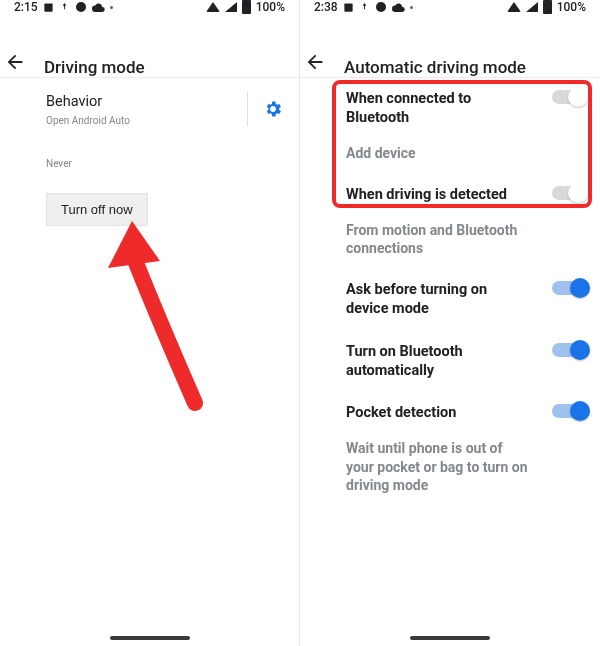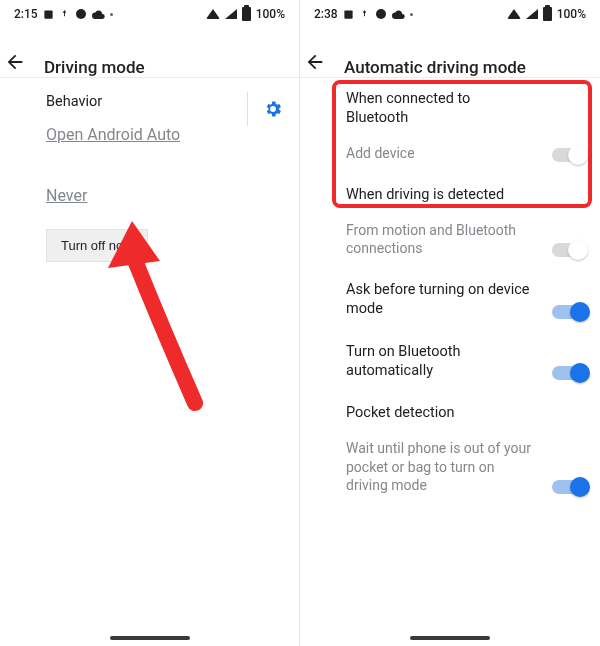--- a/index.html
+++ b/index.html
@@ -2,47 +2,47 @@
 <html><head>
 <meta charset="utf-8">
 <style>
   * { box-sizing: border-box; margin: 0; padding: 0; }
   html, body { width: 600px; height: 646px; font-family: Roboto, -apple-system, "Segoe UI", Arial, sans-serif; background:#fff; color:#202124; }
   .container { display:flex; width:600px; height:646px; }
   .phone { width:300px; height:646px; position:relative; background:#fff; border-right:1px solid #e8e8e8; display:flex; flex-direction:column; }
   .phone:last-child { border-right:none; }
 
   
-  .status { height:28px; display:flex; align-items:center; justify-content:space-between; padding:0 14px; font-size:12px; font-weight:500; color:#202124;gap:24px; }
+  .status { height:28px; display:flex; align-items:flex-start; justify-content:space-between; padding:0 14px; font-size:12px; font-weight:500; color:#202124;gap:24px; }
   .status .left, .status .right { display:flex; align-items:center; gap:5px; }
   .status .ico { display:inline-flex; align-items:center; justify-content:center; }
   .wifi { width:0;height:0;border-left:7px solid transparent;border-right:7px solid transparent;border-bottom:10px solid #202124; border-radius:2px; }
   .sig { width:0;height:0;border-bottom:10px solid #202124;border-left:12px solid transparent; }
   .batt { width:9px;height:14px;background:#202124;border-radius:1px;position:relative; }
   .batt::before { content:"";position:absolute;top:-2px;left:2px;width:5px;height:2px;background:#202124;border-radius:1px 1px 0 0; }
   .dot { width:3px;height:3px;border-radius:50%;background:#5f6368; }
 
   
   .header { height:50px; display:flex; align-items:flex-end; padding:0 4px; gap:18px; border-bottom:1px solid #ececec; }
   .header .title { font-size:17px; font-weight:500; color:#202124; }
   .back svg { width:22px; height:22px; }
 
   
   .content { flex:1; padding:0; position:relative; overflow:hidden; }
   .row { padding:14px 16px 14px 46px; position:relative;gap:16px; }
   .row .primary { font-size:14.5px; color:#202124; line-height:1.35; }
-  .row .secondary { font-size:16px; color:#83888d; line-height:1.35; margin-top:12px;text-decoration:underline; }
+  .row .secondary { font-size:10px; color:#83888d; line-height:1.35; margin-top:2px; }
   .row.with-gear { display:flex; align-items:flex-start; }
   .gear-wrap { margin-left:auto; padding-left:10px; border-left:1px solid #e0e0e0; height:34px; display:flex; align-items:center; justify-content:center; width:40px; margin-right:-4px;}
   .gear-wrap svg { width:20px; height:20px; fill:#1a73e8; }
 
   .btn-outline { display:inline-block; margin:8px 0 0 46px; background:#efefef; color:#202124; border:1px solid #e2e2e2; font-size:13px; padding:8px 14px; cursor:pointer; }
 
   
-  .rowtog { display:flex; align-items:flex-end; padding:12px 14px 12px 46px; gap:21px; }
+  .rowtog { display:flex; align-items:flex-start; padding:12px 14px 12px 46px; gap:21px;font-weight:bold; }
   .rowtog .txt { flex:1; min-width:0; }
   .rowtog .primary { font-size:14.5px; color:#202124; line-height:1.3; }
   .rowtog .secondary { font-size:14px; color:#83888d; line-height:1.3; margin-top:16px; }
   .toggle { width:34px; height:14px; border-radius:10px; position:relative; flex:0 0 auto; }
   .toggle .knob { width:20px; height:20px; border-radius:50%; position:absolute; top:-3px; box-shadow:0 1px 2px rgba(0,0,0,.25); }
   .toggle.off { background:#d9d9d9; }
   .toggle.off .knob { right:-2px; background:#fff; }
   .toggle.on { background:#9ec1ee; }
   .toggle.on .knob { right:-4px; background:#1a73e8; }
 

